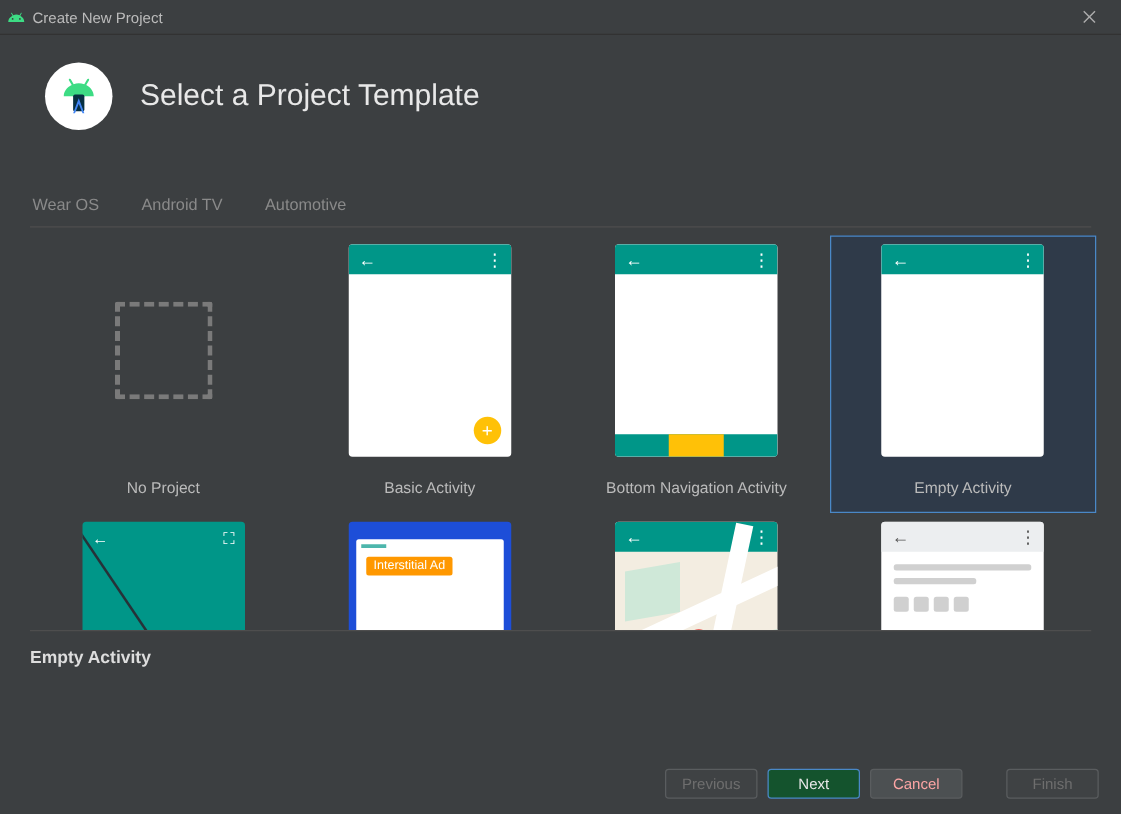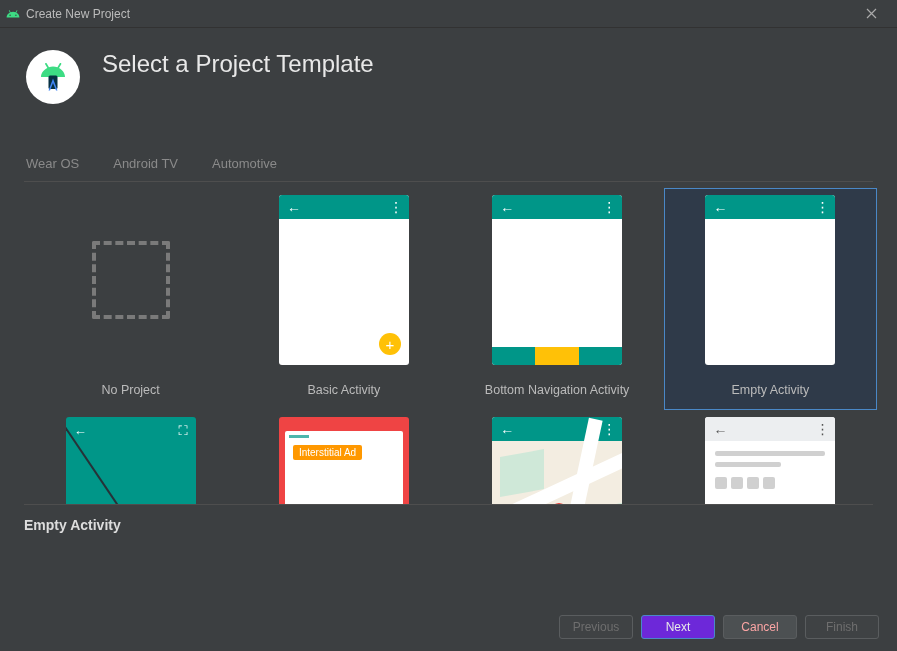--- a/index.html
+++ b/index.html
@@ -23,22 +23,22 @@
     display:flex; align-items:center; justify-content:center;
   }
   .titlebar .spacer { flex: 1; }
   .close-btn {
     width: 40px; height: 28px;
     display:flex; align-items:center; justify-content:center;
     color: #aaa; font-size: 14px;
     cursor: pointer;
   }
   .header {
-    display:flex; align-items:flex-start;
-    padding: 22px 24px 20px 26px;
+    display:flex; align-items:center;
+    padding: 22px 24px 20px 36px;
   }
   .header-icon {
     width: 54px; height: 54px; border-radius: 50%;
     background: #fff;
     display:flex; align-items:center; justify-content:center;
     margin-right: 22px;
   }
   .header h1 {
     color: #e8e8e8; font-size: 24px; font-weight: 400;
   }
@@ -122,21 +122,21 @@
   .fab { position:absolute; right:8px; bottom:10px; width:22px; height:22px; border-radius:50%; background:#ffc107; display:flex; align-items:center; justify-content:center; color:#fff; font-size:15px;}
   
   .bottomnav { position:absolute; bottom:0; left:0; right:0; height:18px; background:#009688; display:flex; }
   .bottomnav .sel { flex:0.34; background:#ffc107; margin:0 auto;}
   .bottomnav .side { flex:0.33; }
   
   .thumb.fullscreen { background:#009688; }
   .fs-top { position:absolute; top:6px; left:8px; right:8px; display:flex; justify-content:space-between; color:#fff; font-size:13px;}
   .diag { position:absolute; left:-20px; top:-20px; width:200px; height:2px; background:#263238; transform: rotate(56deg); transform-origin: left top; }
   
-  .thumb.ad { background:#ef4444; padding:14px 6px 0 6px;text-decoration:underline; }
+  .thumb.ad { background:#1d4ed8; padding:14px 6px 0 6px;text-decoration:underline; }
   .adcard { background:#fff; height:100px; border-radius:2px; padding:8px; position:relative;}
   .adbadge { background:#ff9800; color:#fff; font-size:10px; padding:2px 6px; border-radius:2px; display:inline-block; margin-top:6px;}
   .adbar { position:absolute; top:4px; left:4px; width:20px; height:3px; background:#4db6ac;}
   
   .thumb.maps { background:#f3ede1; }
   .road { position:absolute; background:#fff; }
   .r1 { width:200px; height:14px; top:60px; left:-20px; transform:rotate(-25deg);}
   .r2 { width:14px; height:200px; top:0; left:76px; transform:rotate(12deg);}
   .block1 { position:absolute; top:36px; left:8px; width:44px; height:40px; background:#cfe8d8; transform:skewY(-10deg);}
   .block2 { position:absolute; top:90px; left:90px; width:40px; height:50px; background:#cfe8d8; transform:skewY(-12deg);}
@@ -167,22 +167,22 @@
   .btn {
     min-width: 74px; height: 24px;
     border: 1px solid #5a5d5f;
     background: #4c5052;
     color: #fca5a5;
     font-size: 12px;
     border-radius: 3px;
     cursor:pointer;
     display:flex; align-items:center; justify-content:center;
   }
-  .btn.disabled { color:#6e6e6e; background:#3f4244; cursor:default; }
-  .btn.primary { background:#6d28d9; border-color:#4a88c7; color:#e8e8e8; }
+  .btn.disabled { color:#6e6e6e; background:#3f4244; cursor:default;margin-left:27px; }
+  .btn.primary { background:#14532d; border-color:#4a88c7; color:#e8e8e8; }
 </style>
 </head>
 <body>
 
 <div class="titlebar">
   <span class="android-logo">
     <svg width="14" height="14" viewBox="0 0 24 24">
         <path fill="#3ddc84" d="M17.6 9.48l1.84-3.18c.16-.31.04-.69-.26-.85-.29-.15-.65-.06-.83.22l-1.88 3.24c-1.28-.57-2.73-.9-4.27-.9s-2.99.33-4.27.9L6.05 5.67c-.18-.28-.54-.37-.83-.22-.3.16-.42.54-.26.85L6.8 9.48C3.3 11.25 1 14.44 1 18h22c0-3.56-2.3-6.75-5.4-8.52zM7 15.25c-.69 0-1.25-.56-1.25-1.25s.56-1.25 1.25-1.25 1.25.56 1.25 1.25-.56 1.25-1.25 1.25zm10 0c-.69 0-1.25-.56-1.25-1.25s.56-1.25 1.25-1.25 1.25.56 1.25 1.25-.56 1.25-1.25 1.25z"></path>
       </svg>
   </span>

